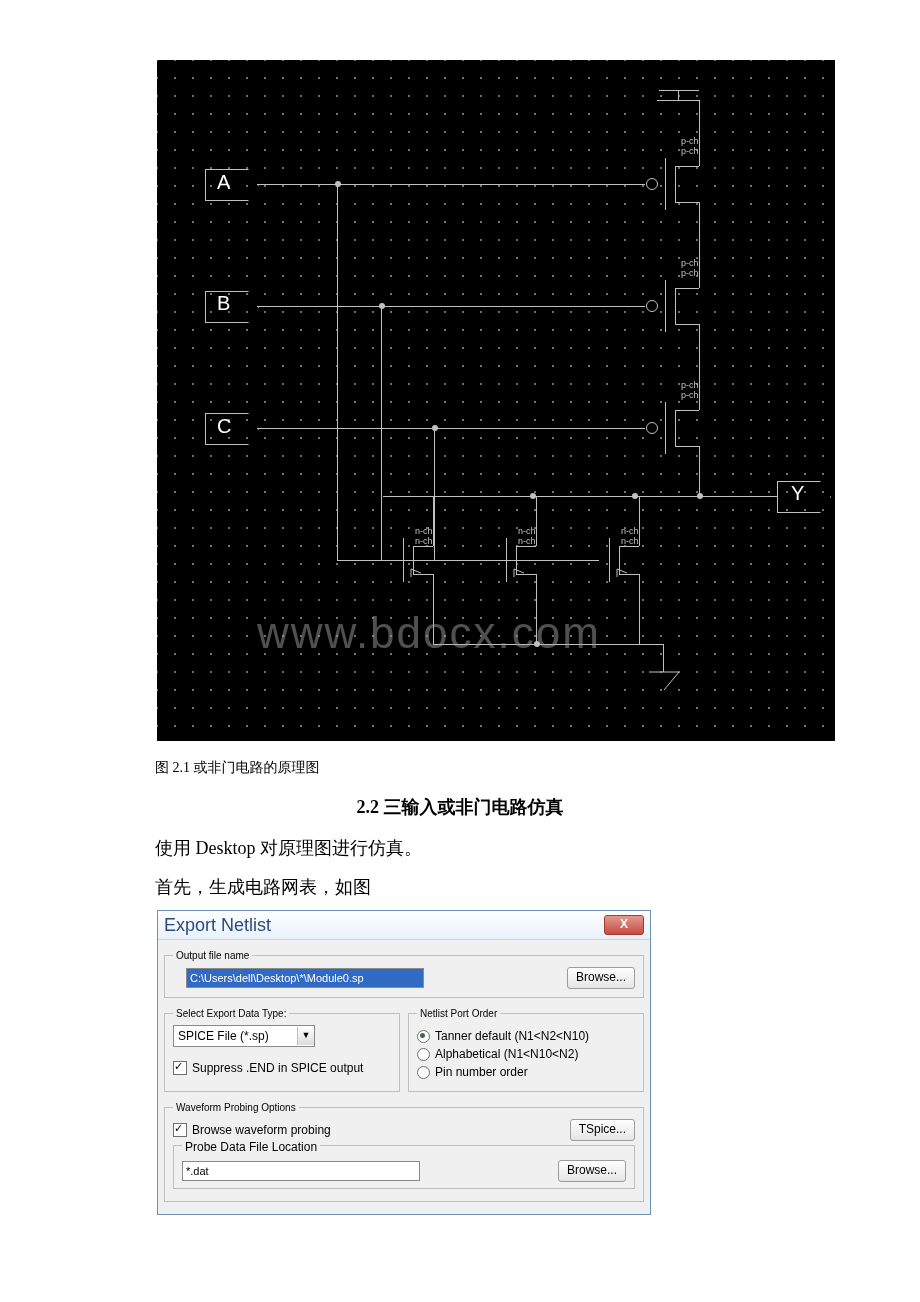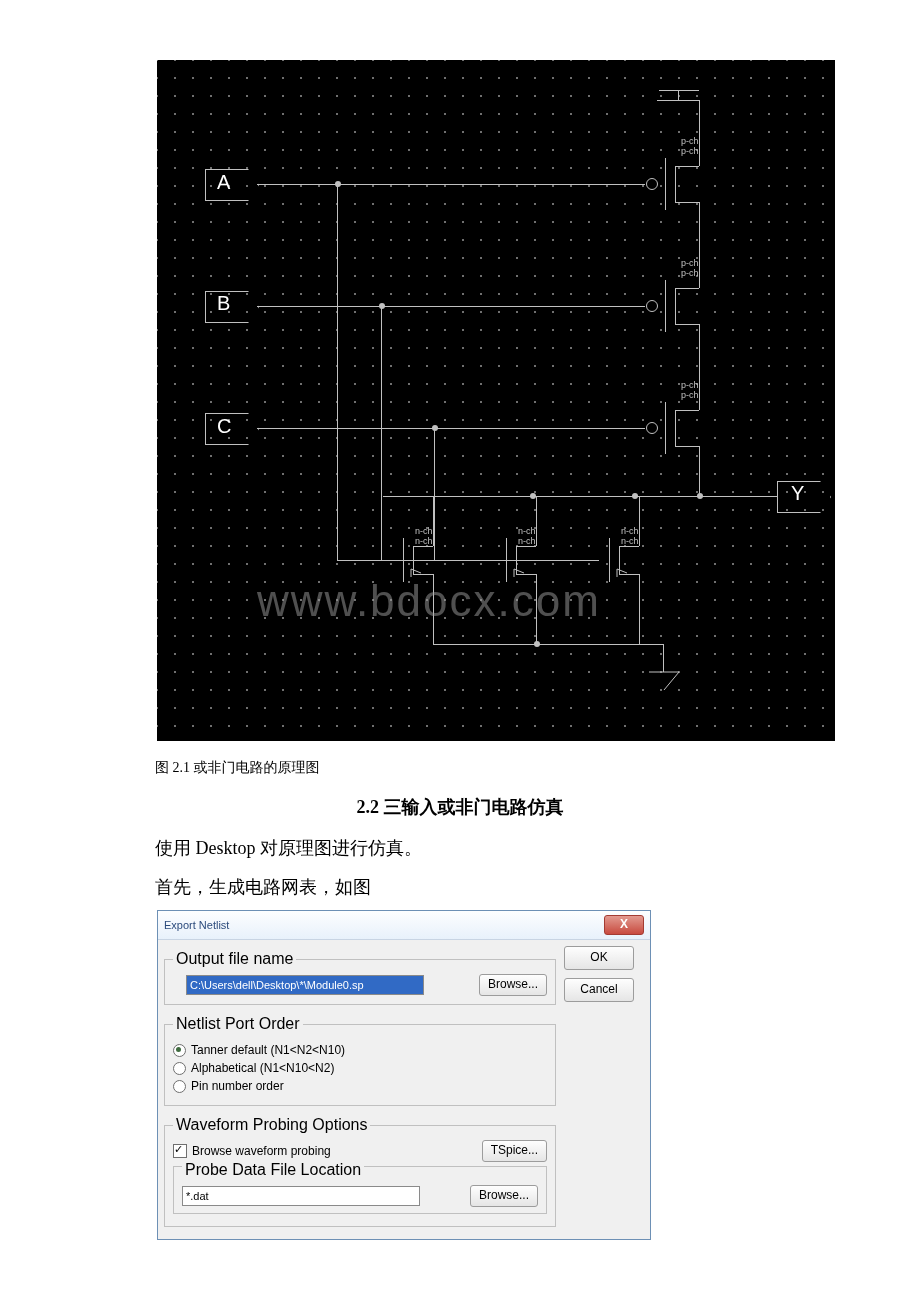--- a/index.html
+++ b/index.html
@@ -61,21 +61,21 @@
   }
   .gate-label {
     position: absolute;
     color: #c0c0c0;
     font-family: Arial, sans-serif;
     font-size: 9px;
     white-space: nowrap;
   }
   .watermark {
     position: absolute;
-    top: 516px;
+    top: 548px;
     left: 100px;
     color: rgba(160,160,160,0.5);
     font-family: Arial, sans-serif;
     font-size: 44px;
     letter-spacing: 2px;
   }
   .caption {
     font-size: 14px;
     margin: 6px 0 18px 0;
   }
@@ -104,21 +104,21 @@
     background: linear-gradient(#fdfeff, #e8f1fb);
     border-bottom: 1px solid #c8d4e3;
     display: flex;
     align-items: center;
     padding: 0 6px;
     position: relative;
   }
   .titlebar-title {
     color: #2c4b7c;
     font-family: "Segoe UI", Arial, sans-serif;
-    font-size: 11px;
+    font-size: 18px;
   }
   .titlebar-close {
     position: absolute;
     right: 6px;
     top: 4px;
     width: 38px;
     height: 18px;
     background: linear-gradient(#e29a90, #c84a3f);
     border: 1px solid #a33b32;
     border-radius: 3px;
@@ -152,21 +152,21 @@
     margin-bottom: 8px;
     font-family: "SimSun", sans-serif;
   }
   fieldset.group {
     border: 1px solid #c0c0c0;
     border-radius: 0;
     margin: 4px 0 6px 0;
     padding: 6px 8px 8px 8px;
   }
   fieldset.group legend {
-    font-size: 16px;
+    font-size: 10px;
     padding: 0 3px;
     color: #000;
   }
   .row {
     display: flex;
     align-items: center;
     gap: 6px;
   }
   .text-input {
     height: 18px;
@@ -257,21 +257,21 @@
   .inner-group {
     border: 1px solid #c0c0c0;
     margin: 4px 0;
     padding: 6px 8px;
   }
   .inner-group .legend {
     position: relative;
     top: -12px;
     background: #f0f0f0;
     padding: 0 3px;
-    font-size: 16px;
+    font-size: 12px;
     display: inline-block;
   }
 </style>
 </head>
 <body>
 
 <div class="schematic-container">
   <div class="dots"></div>
 
   <div class="port-box" style="left:48px; top:109px; clip-path: polygon(0 0, 80% 0, 100% 50%, 80% 100%, 0 100%);"></div>
@@ -407,20 +407,31 @@
       <fieldset class="group">
         <legend>Output file name</legend>
         <div class="row">
           <div class="text-input selected" style="width:230px;margin-left:13px;">C:\Users\dell\Desktop\*\Module0.sp</div>
           <div style="flex:1;"></div>
           <div class="small-btn">Browse...</div>
         </div>
       </fieldset>
 
       <div class="two-col">
+        <fieldset class="group">
+          <legend>Select Export Data Type:</legend>
+          <div class="combo">
+            <span>SPICE File (*.sp)</span>
+            <div class="arrow">▼</div>
+          </div>
+          <div class="chk" style="margin-top:14px;">
+            <div class="chkbox checked"></div>
+            <span>Suppress .END in SPICE output</span>
+          </div>
+        </fieldset>
 
         <fieldset class="group">
           <legend>Netlist Port Order</legend>
           <div class="rad">
             <div class="radbox checked"></div>
             <span>Tanner default  (N1&lt;N2&lt;N10)</span>
           </div>
           <div class="rad">
             <div class="radbox"></div>
             <span>Alphabetical (N1&lt;N10&lt;N2)</span>
@@ -444,18 +455,14 @@
         <div class="inner-group">
           <span class="legend">Probe Data File Location</span>
           <div class="row" style="margin-top:-6px;">
             <div class="text-input" style="width:230px;">*.dat</div>
             <div style="flex:1;"></div>
             <div class="small-btn">Browse...</div>
           </div>
         </div>
       </fieldset>
     </div>
-    <div class="dialog-right">
-      <div class="win-button">OK</div>
-      <div class="win-button">Cancel</div>
-    </div>
   </div>
 </div>
 
 </body></html>

